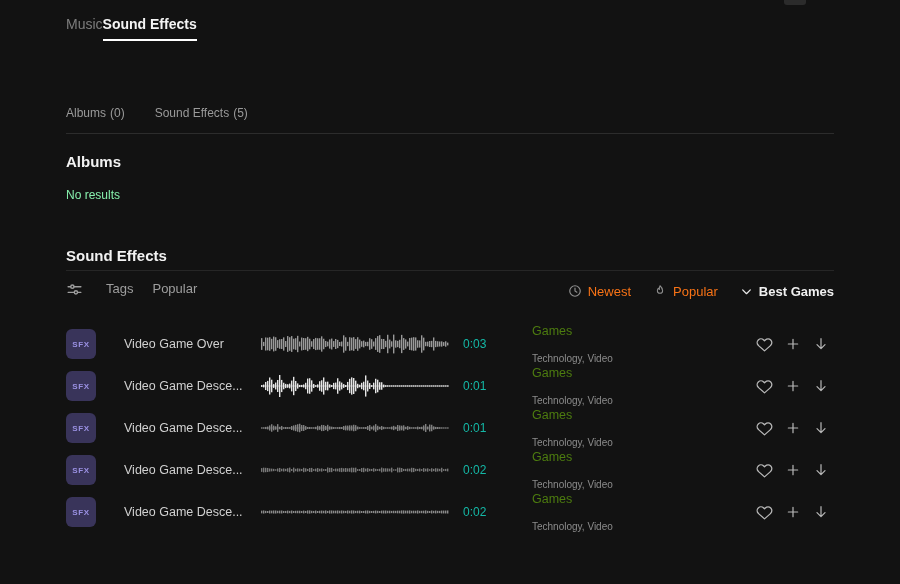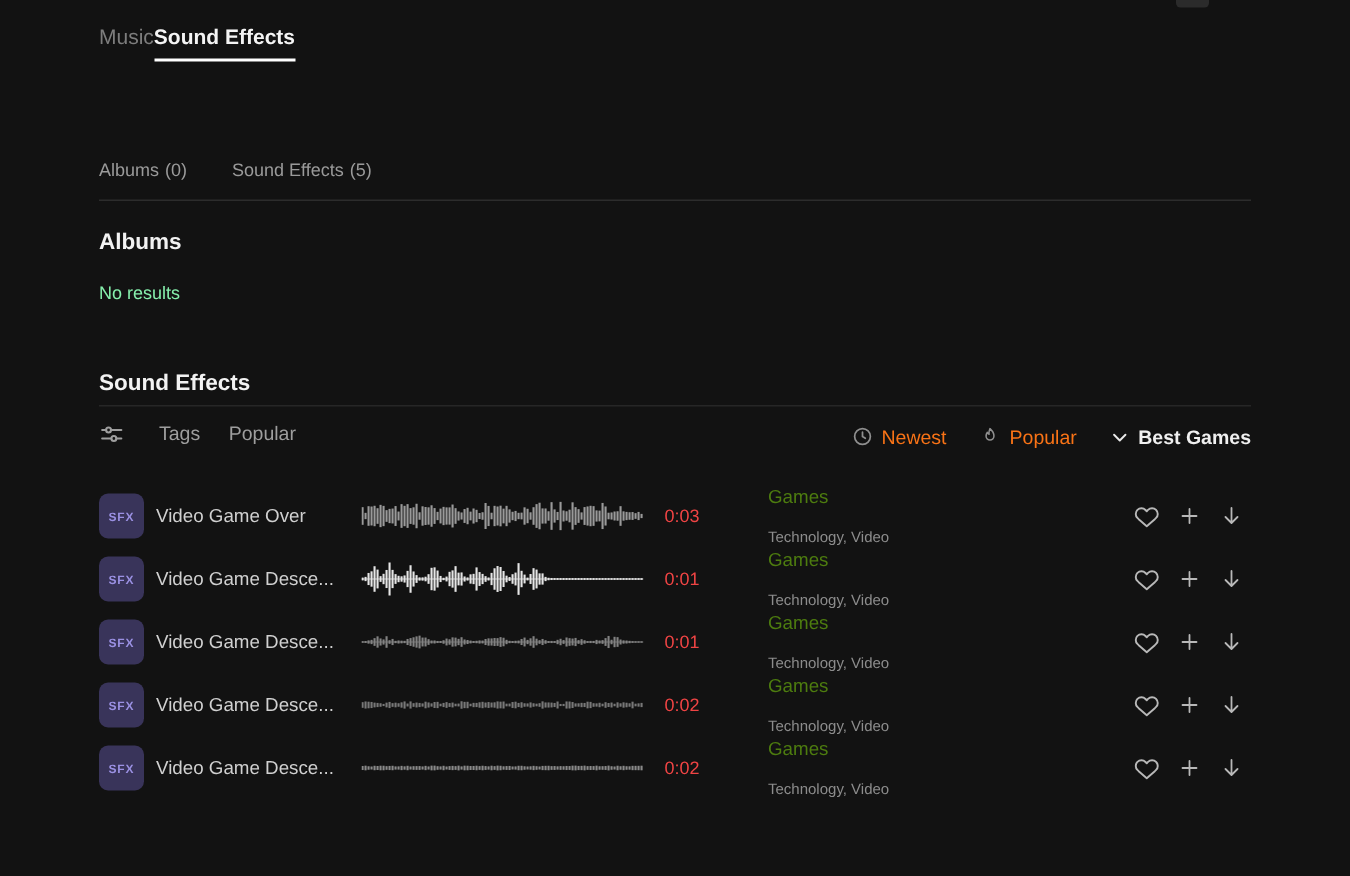--- a/index.html
+++ b/index.html
@@ -43,23 +43,23 @@
   .sortitem{display:flex;align-items:center;gap:6px;color:#f97316;font-size:13px;cursor:pointer;}
   .sortitem .si{display:flex;color:#8f8f8f;}
   .sortitem.active{color:#f0f0f0;font-weight:700;}
   .sortitem.active .si{color:#e8e8e8;}
 
   
   .list{position:absolute;left:66px;top:323px;width:768px;}
   .row{height:42px;display:flex;align-items:center;}
   .badge{width:30px;height:30px;border-radius:6px;background:#39345a;color:#9a90e2;
     font-size:8px;font-weight:700;letter-spacing:.6px;display:flex;align-items:center;justify-content:center;cursor:pointer;flex:none;}
-  .title{margin-left:8px;width:137px;font-size:12.5px;color:#d0d0d0;white-space:nowrap;overflow:hidden;flex:none;cursor:pointer;}
+  .title{margin-left:28px;width:137px;font-size:12.5px;color:#d0d0d0;white-space:nowrap;overflow:hidden;flex:none;cursor:pointer;}
   .wave{flex:none;cursor:pointer;}
-  .dur{margin-left:14px;width:32px;font-size:12px;color:#ef4444;flex:none;}
+  .dur{margin-left:14px;width:32px;font-size:12px;color:#14b8a6;flex:none;}
   .tagcol{margin-left:37px;flex:none;width:150px;}
   .tag1{font-size:12.5px;color:#4d7c0f;cursor:pointer;}
   .tag2{font-size:10px;color:#8c8c8c;margin-top:15px;cursor:pointer;}
   .acts{margin-left:auto;display:flex;align-items:center;gap:8px;margin-right:3px;}
   .abtn{background:none;border:none;color:#b8b8b8;display:flex;padding:2px;cursor:pointer;}
   svg{display:block;}
 </style>
 </head>
 <body>
 

